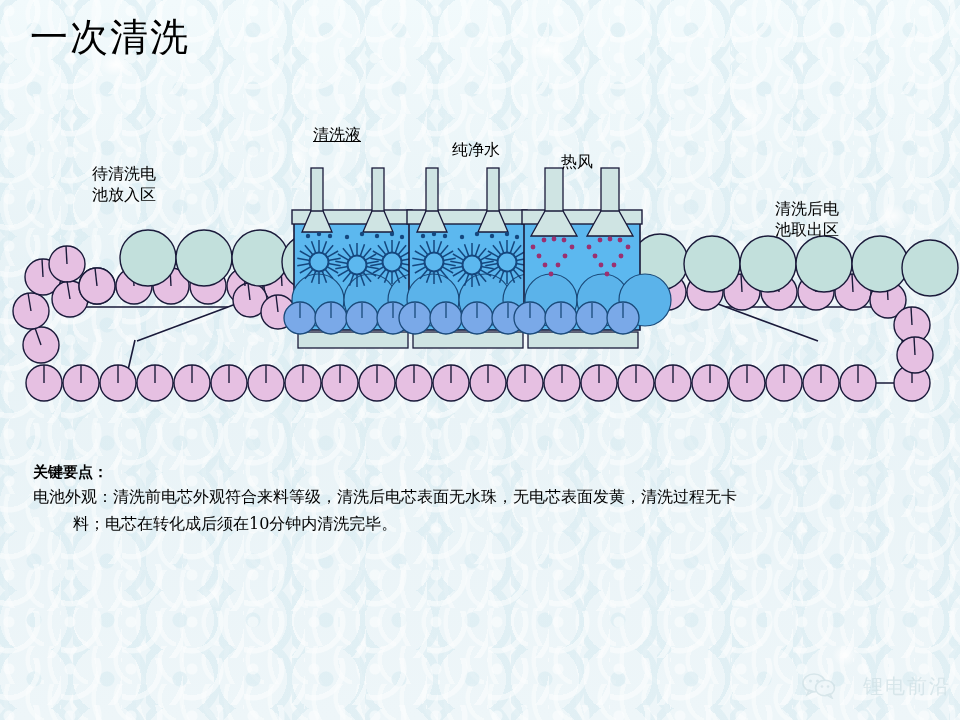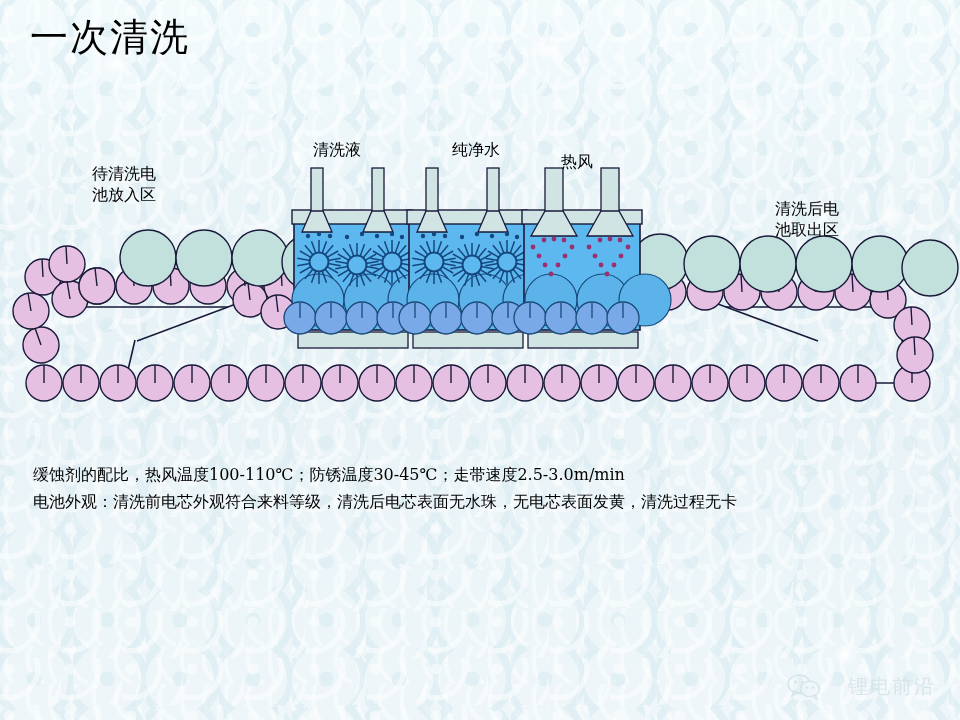--- a/index.html
+++ b/index.html
@@ -45,36 +45,36 @@
   
   #diagram{position:absolute;left:0;top:0;width:960px;height:460px;z-index:3;}
   
   .lbl{
     position:absolute;z-index:5;color:#000;
     font-size:16px;line-height:21px;white-space:pre-line;
     font-family:"DejaVu Serif","Liberation Serif",serif;
   }
   #lbl-left{left:92px;top:163px;}
   #lbl-right{left:775px;top:198px;}
-  #lbl-liquid{left:313px;top:139px;}
+  #lbl-liquid{left:313px;top:124px;text-decoration:underline;}
   #lbl-water{left:452px;top:139px;}
   #lbl-hotair{left:561px;top:151px;}
   
   #keypoints{position:absolute;left:33px;top:461px;width:905px;z-index:5;color:#000;}
   #kp-title{font-size:15px;font-weight:bold;line-height:22px;
             font-family:"DejaVu Serif","Liberation Serif",serif;}
   .kp-line{font-size:16px;line-height:27px;
            font-family:"DejaVu Serif","Liberation Serif",serif;}
   #kp-para{font-size:16px;line-height:27px;text-indent:0;
            font-family:"DejaVu Serif","Liberation Serif",serif;}
   #kp-para .second{display:block;padding-left:40px;}
   
   #watermark{
-    position:absolute;right:24px;bottom:20px;z-index:6;
-    display:flex;align-items:flex-end;gap:27px;opacity:.72;
+    position:absolute;right:9px;bottom:20px;z-index:6;
+    display:flex;align-items:flex-start;gap:27px;opacity:.72;
   }
   #wm-text{
     font-size:20px;color:#cfe0e5;letter-spacing:2px;
     font-family:"DejaVu Sans","Liberation Sans",sans-serif;
   }
 </style>
 </head>
 <body>
 
 <div id="bg"></div>
@@ -399,23 +399,24 @@
 
 <div class="lbl" id="lbl-left">待清洗电
 池放入区</div>
 <div class="lbl" id="lbl-right">清洗后电
 池取出区</div>
 <div class="lbl" id="lbl-liquid">清洗液</div>
 <div class="lbl" id="lbl-water">纯净水</div>
 <div class="lbl" id="lbl-hotair">热风</div>
 
 <div id="keypoints">
-  <div class="kp-line">缓蚀剂的配比，热风温度100-110℃；防锈温度30-45℃；走带速度2.5-3.0m/min</div>
+  <div id="kp-title">关键要点：</div>
   <div id="kp-para">
     <span>电池外观：清洗前电芯外观符合来料等级，清洗后电芯表面无水珠，无电芯表面发黄，清洗过程无卡</span>
+    <span class="second">料；电芯在转化成后须在10分钟内清洗完毕。</span>
   </div>
 </div>
 
 <div id="watermark">
   <svg width="34" height="26" viewBox="0 0 34 26">
     <ellipse cx="12" cy="10" rx="11" ry="9" fill="none" stroke="#cfe0e5" stroke-width="1.6"></ellipse>
     <polygon points="7,17 5,22 11,18.5" fill="none" stroke="#cfe0e5" stroke-width="1.6"></polygon>
     <circle cx="8.5" cy="8" r="1.5" fill="#cfe0e5"></circle>
     <circle cx="15.5" cy="8" r="1.5" fill="#cfe0e5"></circle>
     <ellipse cx="23" cy="15" rx="9.5" ry="7.8" fill="#eef6f9" stroke="#cfe0e5" stroke-width="1.6"></ellipse>

